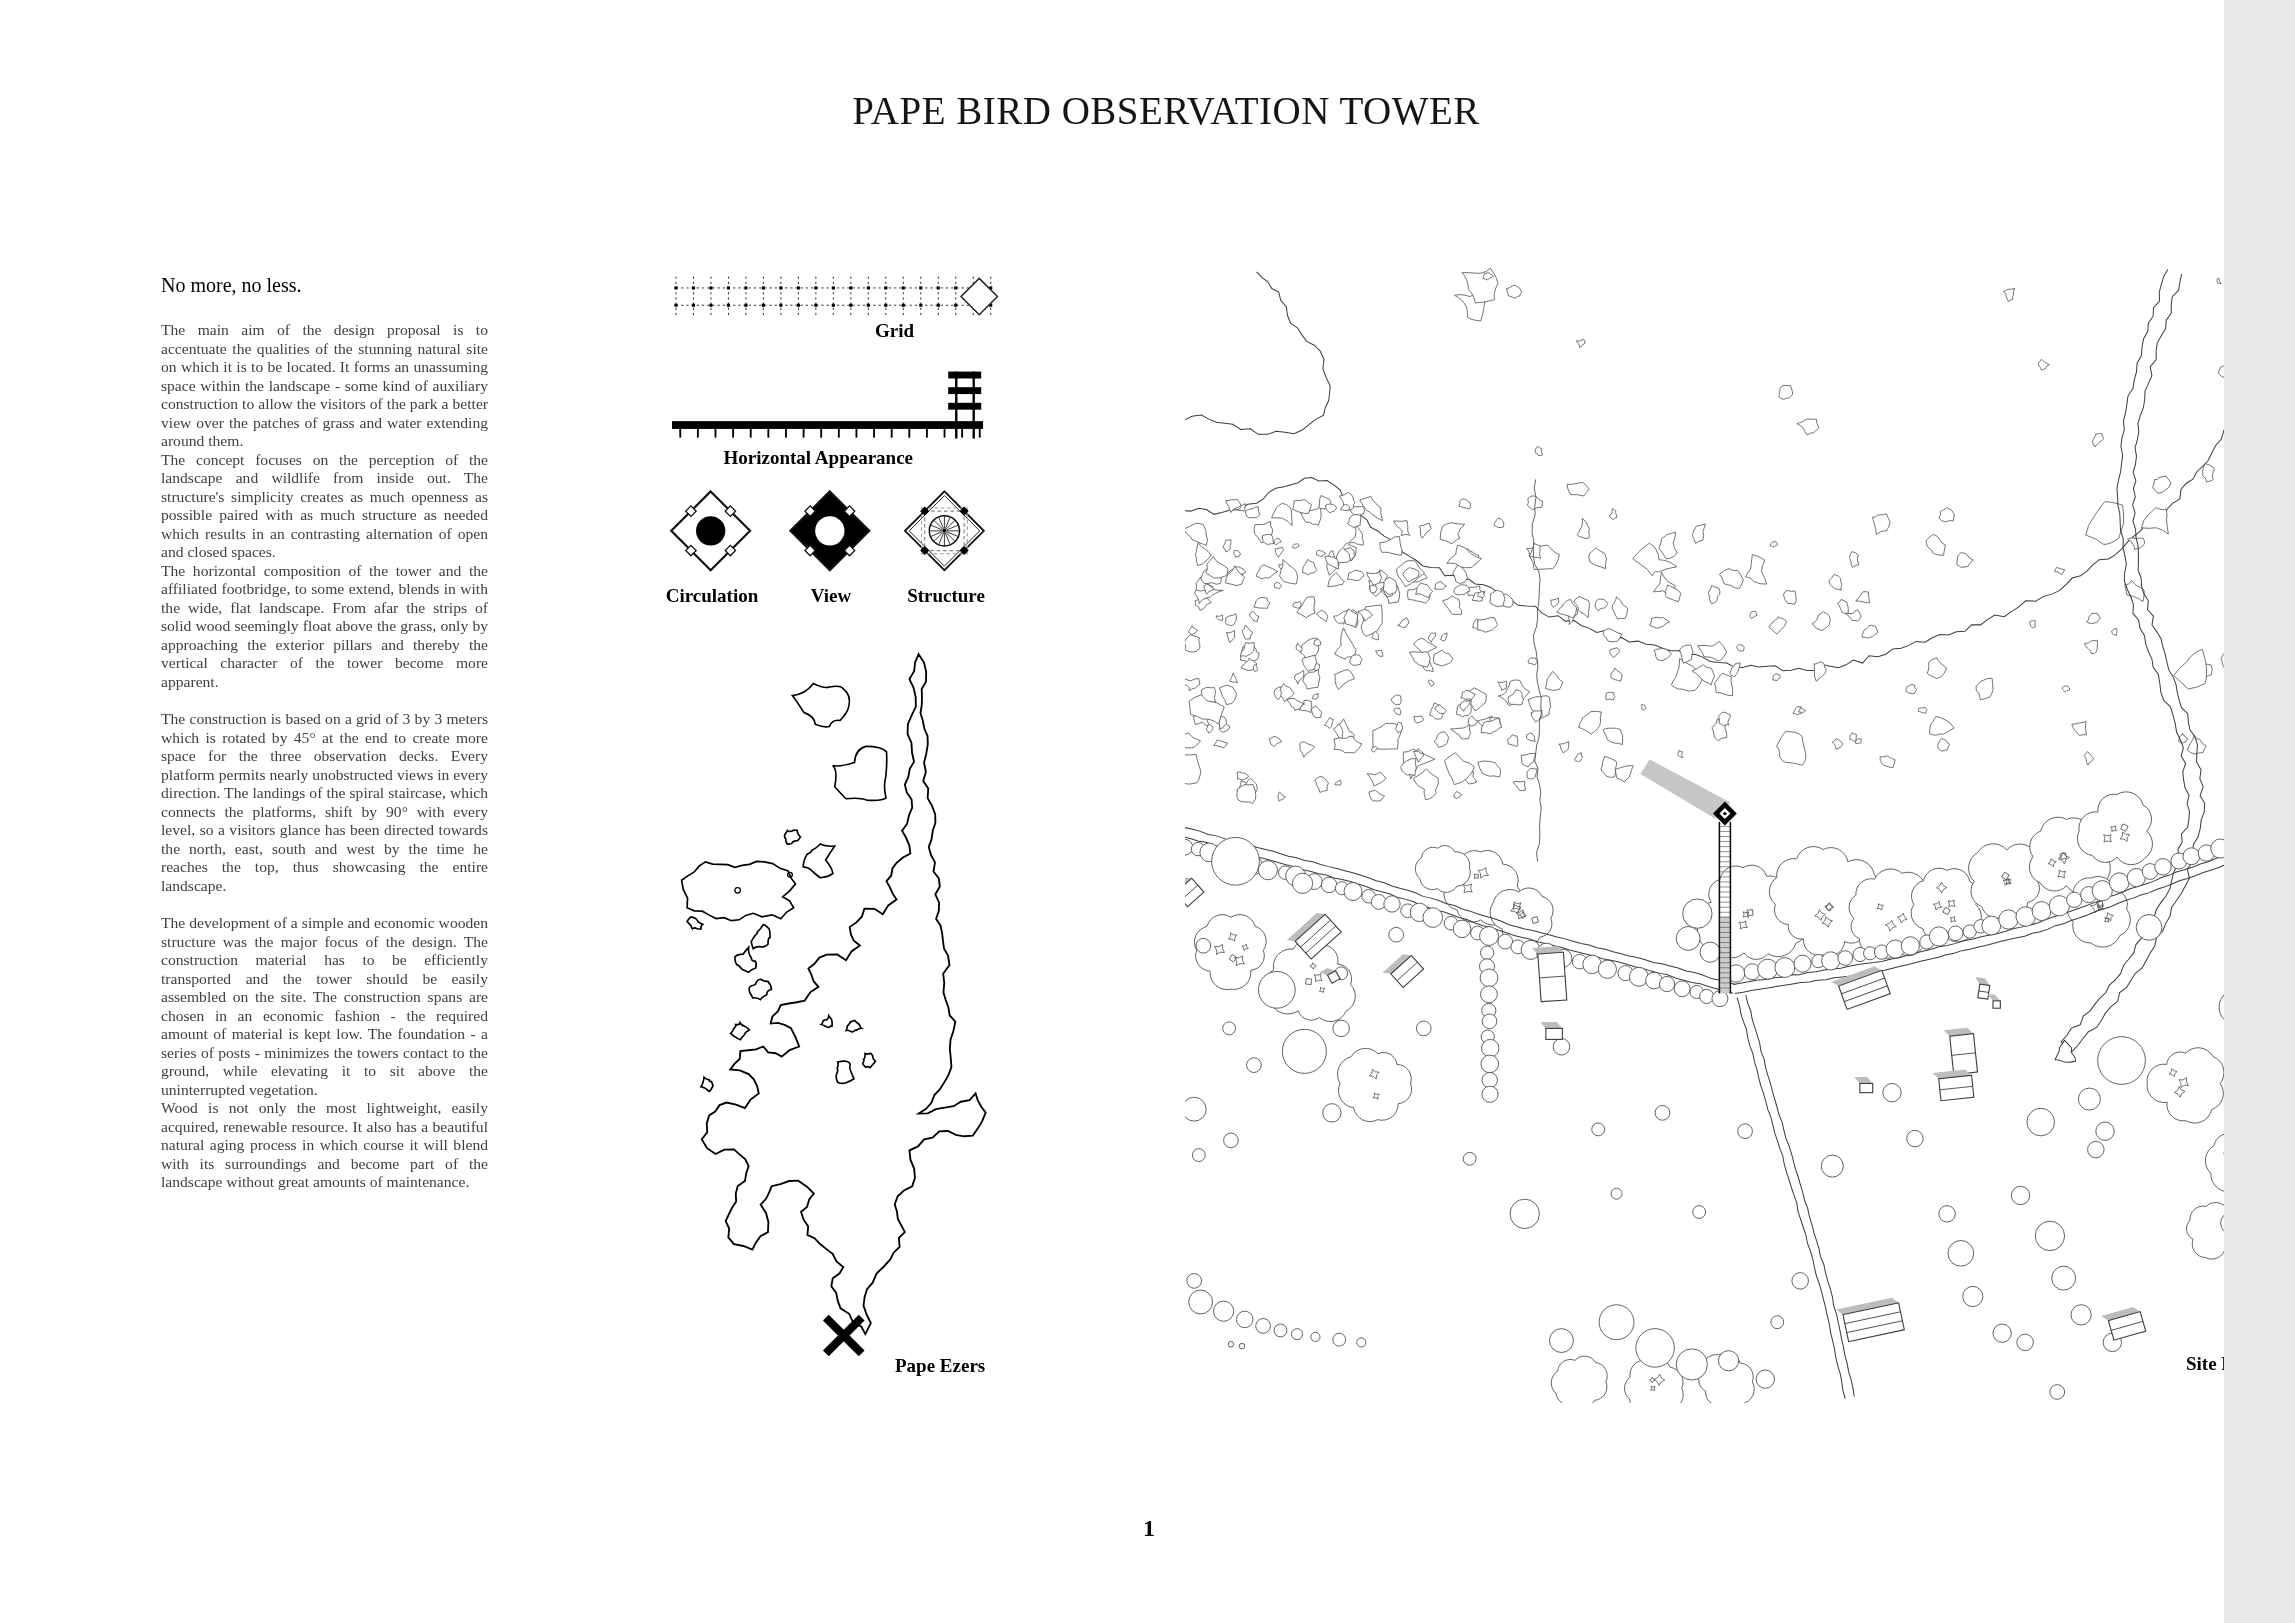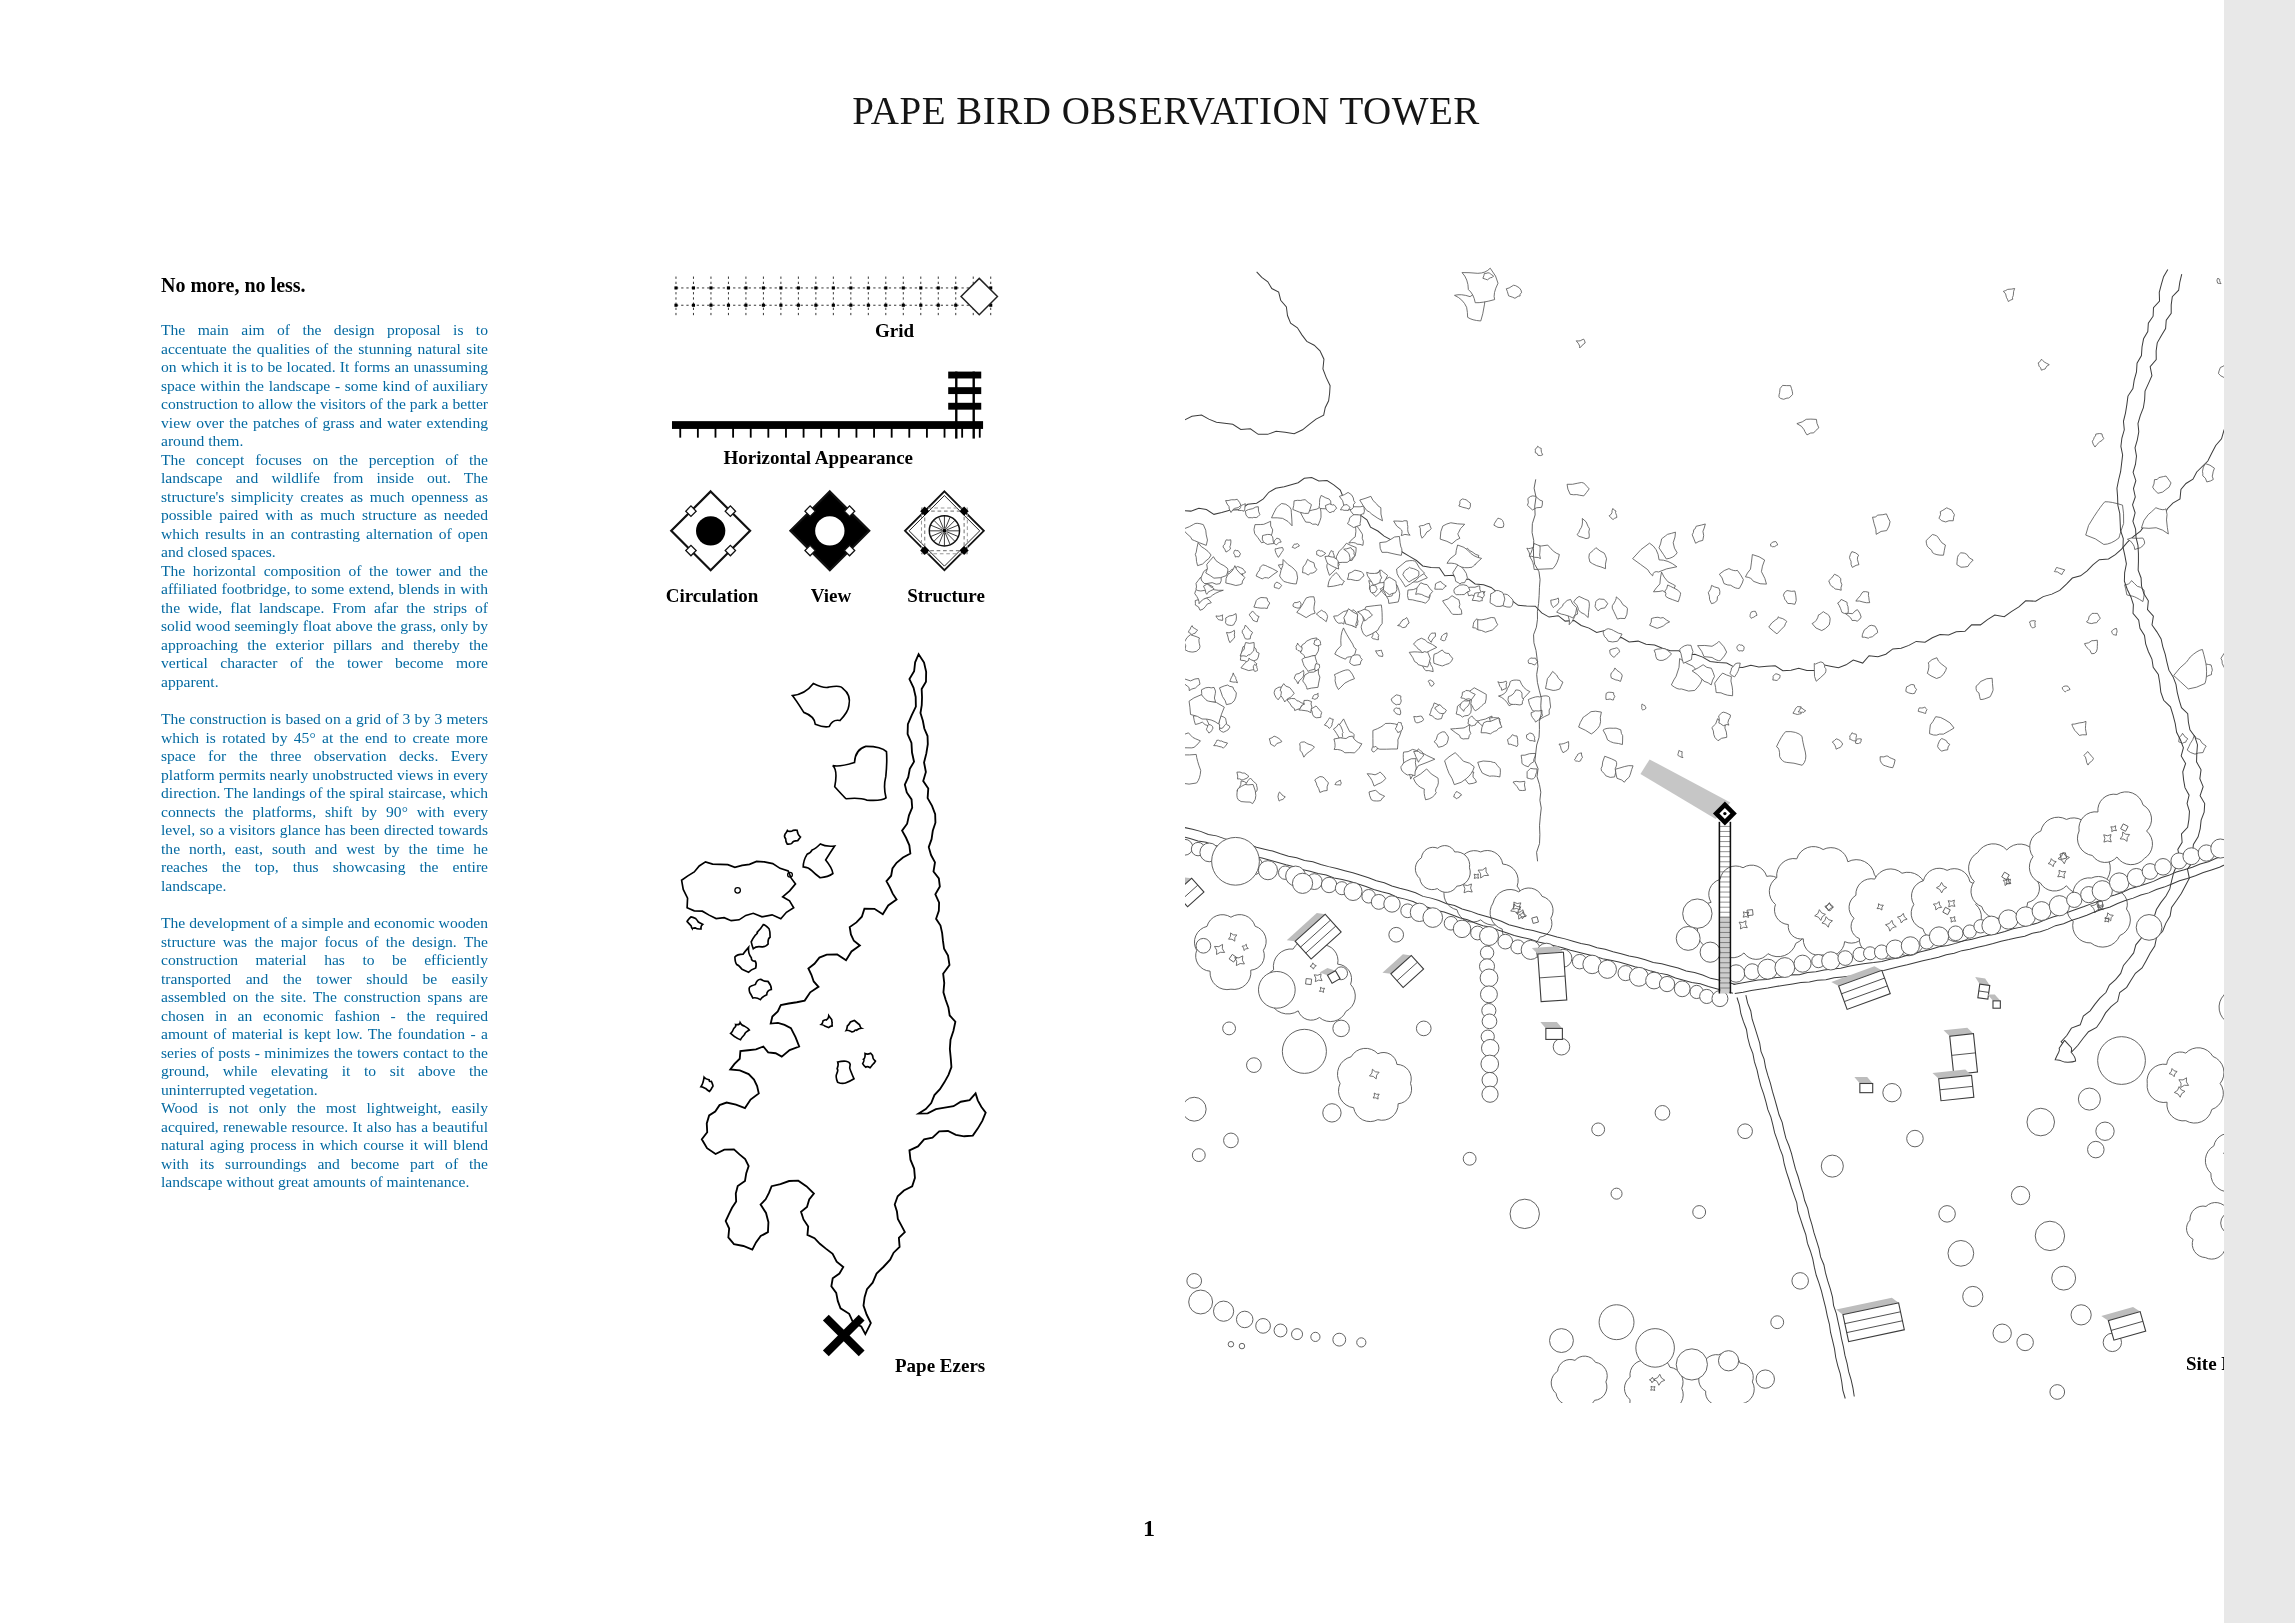--- a/index.html
+++ b/index.html
@@ -5,24 +5,24 @@
   html,body{margin:0;padding:0;background:#e8e8e8;}
   .page{
     position:relative; width:2224px; height:1624px; background:#ffffff;
     font-family:"Liberation Serif", serif; color:#111; overflow:hidden;
   }
   .title{
     position:absolute; top:62px; left:1166px; transform:translateX(-50%);
     font-size:39px; font-weight:400; letter-spacing:0.5px; white-space:nowrap; color:#151515;
   }
   .text-col{ position:absolute; left:161px; top:274px; width:327px; }
-  .text-col h2{ font-size:20px; font-weight:700; margin:0 0 24px 0; color:#000; }
+  .text-col h2{ font-size:20px; font-weight:400; margin:0 0 24px 0; color:#000; }
   .text-col p{
     font-size:15.6px; line-height:18.5px; margin:0; text-align:justify;
-    text-align-last:left; color:#0369a1;
+    text-align-last:left; color:#404040;
   }
   .text-col p.gap{ margin-top:19px; }
   .diag-label{
     position:absolute; font-size:19px; font-weight:700; color:#000; white-space:nowrap;
   }
   .diag-label.right{ text-align:right; }
   .centered{ transform:translateX(-50%); text-align:center; }
   .page-number{
     position:absolute; left:1137px; top:1515px; width:24px; text-align:center;
     font-size:24px; font-weight:700; color:#000;

